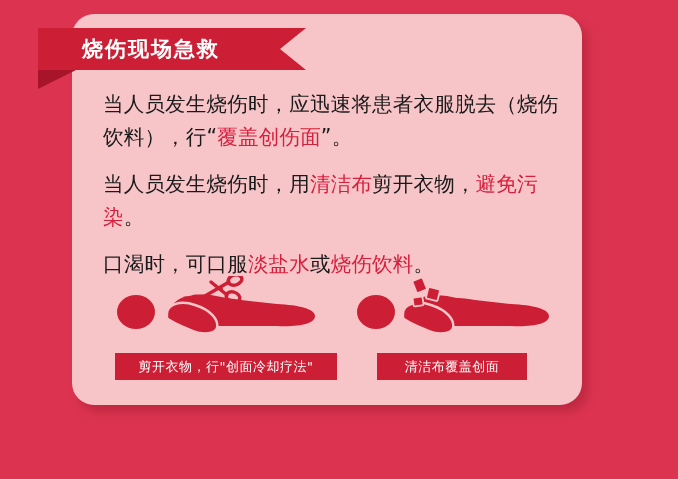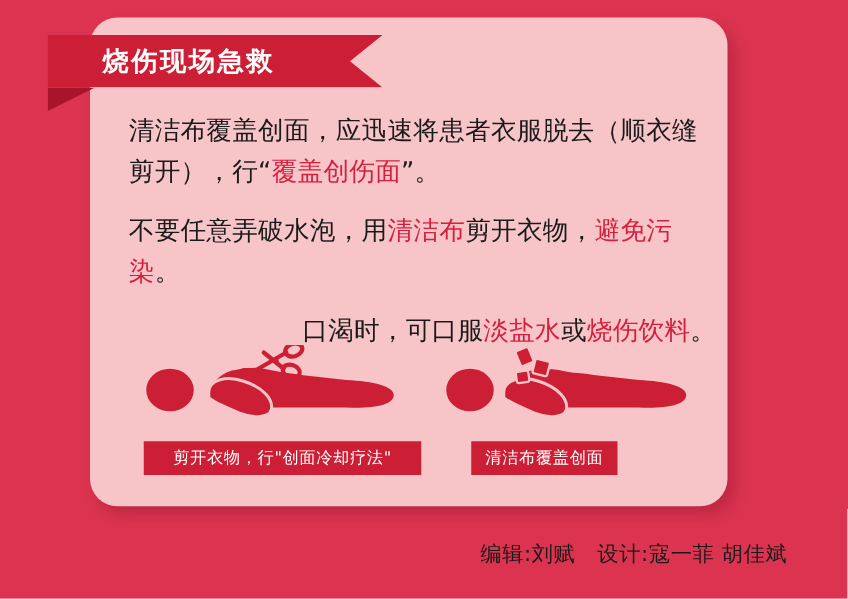--- a/index.html
+++ b/index.html
@@ -81,21 +81,21 @@
     top: 88px;
     width: 470px;
   }
   .para {
     color: #1a1a1a;
     font-size: 20.5px;
     line-height: 33px;
     margin: 0 0 14px 0;
     letter-spacing: 0.2px;
   }
-  .para:last-child { margin-bottom: 16px; text-align: right; }
+  .para:last-child { margin-bottom: 16px; }
   .hl { color: #d61f3c; }
 
   
   #illus {
     position: absolute;
     left: 103px;
     top: 276px;
     width: 470px;
     height: 62px;
   }
@@ -110,21 +110,21 @@
     height: 27px;
     line-height: 27px;
     background: #cc1f35;
     color: #ffffff;
     font-size: 13px;
     text-align: center;
     letter-spacing: 0.5px;
     white-space: nowrap;
   }
   #caption-left  { left: 115px; width: 222px; }
-  #caption-right { left: 377px; width: 117px; }
+  #caption-right { left: 377px; width: 150px; }
 
   
   #credits {
     position: absolute;
     left: 0;
     top: 432px;
     width: 630px;
     text-align: right;
     color: #1a1a1a;
     font-size: 17px;
@@ -139,22 +139,22 @@
 
   <div id="card"></div>
 
   <div id="ribbon">
     <div id="ribbon-body"></div>
     <div id="ribbon-fold"></div>
     <div id="ribbon-title">烧伤现场急救</div>
   </div>
 
   <div id="copy">
-    <p class="para"><span>清洁布覆盖创面，应迅速将患者衣服脱去（顺衣缝剪开），行“</span><span class="hl">覆盖创伤面</span><span>”。</span></p>
-    <p class="para"><span>不要任意弄破水泡，用</span><span class="hl">清洁布</span><span>剪开衣物，</span><span class="hl">避免污染</span><span>。</span></p>
+    <p class="para"><span>当人员发生烧伤时，应迅速将患者衣服脱去（烧伤饮料），行“</span><span class="hl">覆盖创伤面</span><span>”。</span></p>
+    <p class="para"><span>当人员发生烧伤时，用</span><span class="hl">清洁布</span><span>剪开衣物，</span><span class="hl">避免污染</span><span>。</span></p>
     <p class="para"><span>口渴时，可口服</span><span class="hl">淡盐水</span><span>或</span><span class="hl">烧伤饮料</span><span>。</span></p>
   </div>
 
   <div id="illus">
 
     <svg class="fig" id="fig-left" viewBox="0 0 230 62">
 
       <ellipse cx="21" cy="36" rx="19" ry="17" fill="#cc1f35"></ellipse>
 
       <path d="M56 30 C70 20 104 20 126 24 L162 28 C184 29 200 33 200 40
@@ -202,15 +202,14 @@
         <line x1="44" y1="30" x2="49" y2="28"></line>
         <line x1="53" y1="27" x2="57" y2="26"></line>
       </g>
     </svg>
 
   </div>
 
   <div class="caption" id="caption-left">剪开衣物，行"创面冷却疗法"</div>
   <div class="caption" id="caption-right">清洁布覆盖创面</div>
 
-  <div id="credits">编辑:刘赋　设计:寇一菲 胡佳斌</div>
 
 </div>
 
 </body></html>

